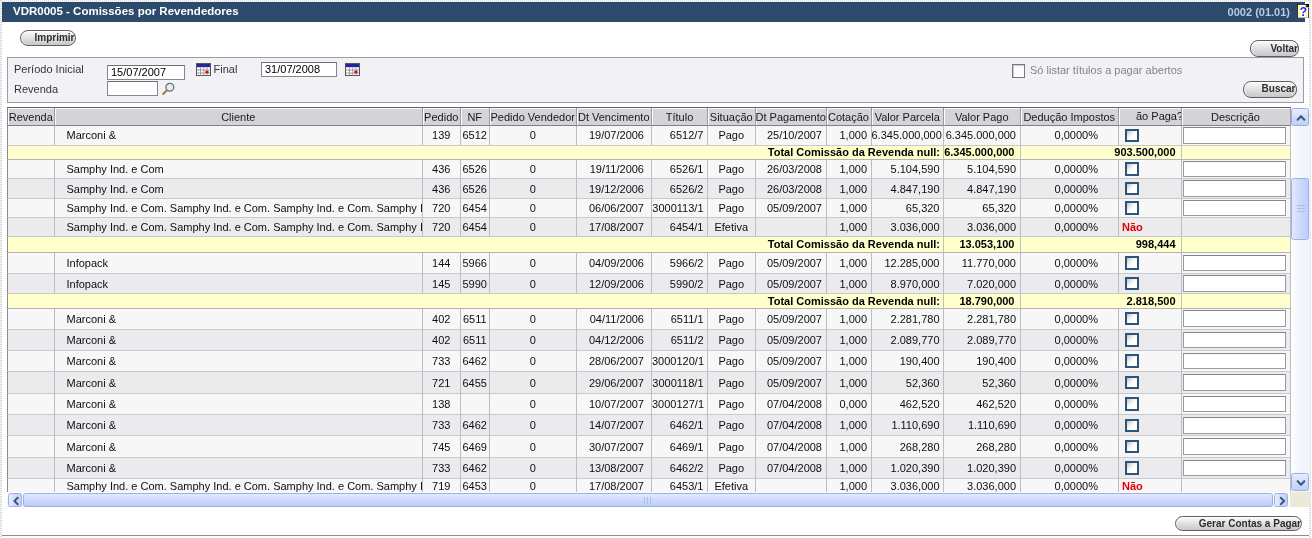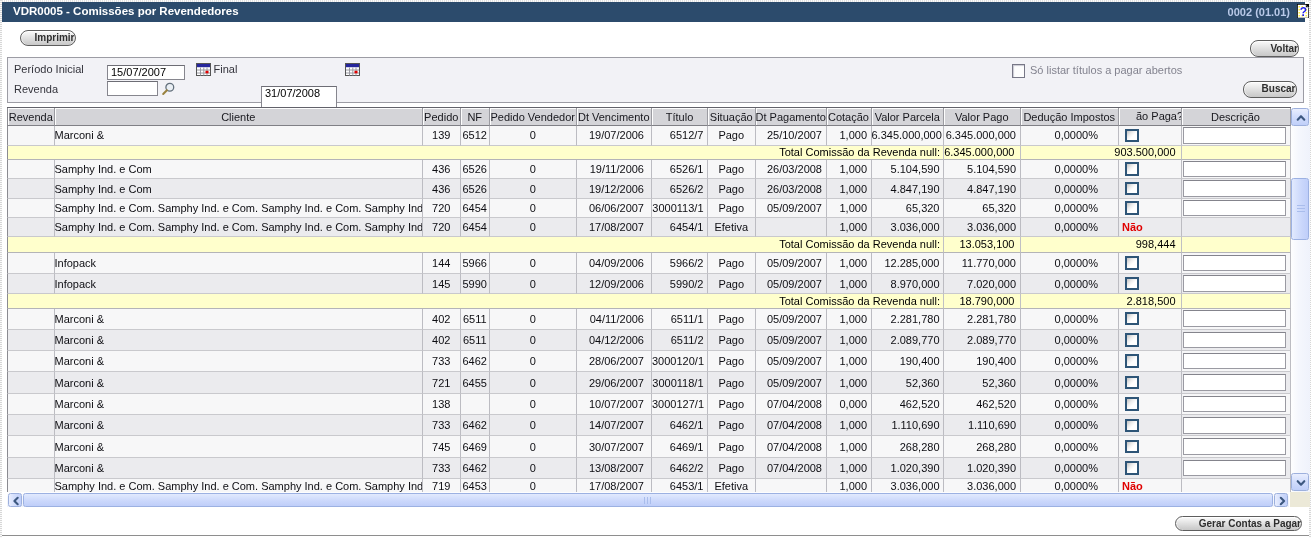--- a/index.html
+++ b/index.html
@@ -36,32 +36,32 @@
 
 #tblwrap { left:7px; top:107px; width:1283.5px; height:384.5px; overflow:hidden; border-top:1px solid #62626a; }
 table { border-collapse:separate; border-spacing:0; table-layout:fixed; width:1283.5px; font-size:11px; color:#0d0d12; }
 td,th { overflow:hidden; white-space:nowrap; }
 th { height:18px; background:#d4d4d8; font-weight:normal; font-size:11px; color:#17171d;
   border-right:1px solid #9b9ba1; border-bottom:1px solid #808086;
   box-shadow:inset 1px 1px 0 #fdfdfd; }
 th:first-child { border-left:1px solid #8a8a90; }
 td { border-right:1px solid #bcbcc2; border-bottom:1px solid #c9c9cd; padding:0; }
 td:first-child { border-left:1px solid #8a8a90; }
-.l { text-align:left; padding-left:0; }
+.l { text-align:left; padding-left:12px; }
 .c { text-align:center; }
 .r { text-align:right; padding-right:3.5px; }
 .r.d { padding-right:20px; }
 .dr td:nth-child(6) { padding-right:7px; }
 .clip { overflow:hidden; white-space:nowrap; width:100%; }
 .cb { width:13.5px; height:13.5px; margin-left:5px; border:2px solid #2e5577; background:linear-gradient(135deg,#c2c2c2 0%,#eeeeee 35%,#ffffff 58%); }
 .pg { padding-left:1px; }
 .nao { color:#e00000; font-weight:bold; padding-left:2px; }
 .dinp { width:103px; height:16.5px; margin-left:1.5px; background:#fff; border:1px solid #9a9aa2; border-top-color:#84848c; }
 .dr td { vertical-align:middle; }
-.tr2 td { background:#ffffcc; border-bottom:1px solid #b4b4b8; border-right:1px solid #c0c0c4; font-weight:normal; color:#000; }
+.tr2 td { background:#ffffcc; border-bottom:1px solid #b4b4b8; border-right:1px solid #c0c0c4; font-weight:bold; color:#000; }
 .t1 { padding-right:3px; }
 .tv { padding-right:5px; }
 
 
 #vsb { left:1290.5px; top:107.5px; width:19.5px; height:384px; background:linear-gradient(90deg,#fefefe,#f5f7fd 40%,#eff2fb); }
 #hsb { left:7px; top:492.3px; width:1282px; height:15.2px; background:linear-gradient(180deg,#fefefe,#f5f7fd 40%,#eff2fb); }
 .sbtn { position:absolute; border:1px solid #9db0dd; border-radius:2.5px;
   background:linear-gradient(180deg,#e9eefe,#d3defc 45%,#c0cff9); }
 .vbtn { left:0.5px; width:18px; height:18px; }
 .hbtn { top:0.5px; width:14.5px; height:14px; background:linear-gradient(90deg,#e9eefe,#d3defc 45%,#c0cff9); }
@@ -112,21 +112,21 @@
     <g stroke="#9a9aa2" stroke-width="1">
       <line x1="1" y1="7" x2="14" y2="7"></line>
         <line x1="1" y1="10" x2="14" y2="10"></line>
       <line x1="4.5" y1="4.5" x2="4.5" y2="12.5"></line>
         <line x1="7.8" y1="4.5" x2="7.8" y2="12.5"></line>
         <line x1="11" y1="4.5" x2="11" y2="12.5"></line>
     </g>
     <rect x="9.5" y="7.8" width="3" height="2.5" fill="#e00000"></rect>
   </svg>
   <span class="lab" style="left:105.5px;top:5.5px;position:absolute;left:205.5px;">Final</span>
-  <div class="inp" style="left:253px;top:4.5px;width:76px;height:28px;margin-top:24px;">31/07/2008</div>
+  <div class="inp" style="left:253px;top:4.5px;width:76px;height:15px;">31/07/2008</div>
   <svg style="position:absolute;left:337px;top:5.5px;" width="15" height="13" viewBox="0 0 15 13">
     <rect x="0.5" y="0.5" width="14" height="12" fill="#fff" stroke="#555" stroke-width="1"></rect>
     <rect x="1" y="1" width="13" height="3.2" fill="#26269c"></rect>
     <g stroke="#9a9aa2" stroke-width="1">
       <line x1="1" y1="7" x2="14" y2="7"></line>
         <line x1="1" y1="10" x2="14" y2="10"></line>
       <line x1="4.5" y1="4.5" x2="4.5" y2="12.5"></line>
         <line x1="7.8" y1="4.5" x2="7.8" y2="12.5"></line>
         <line x1="11" y1="4.5" x2="11" y2="12.5"></line>
     </g>

